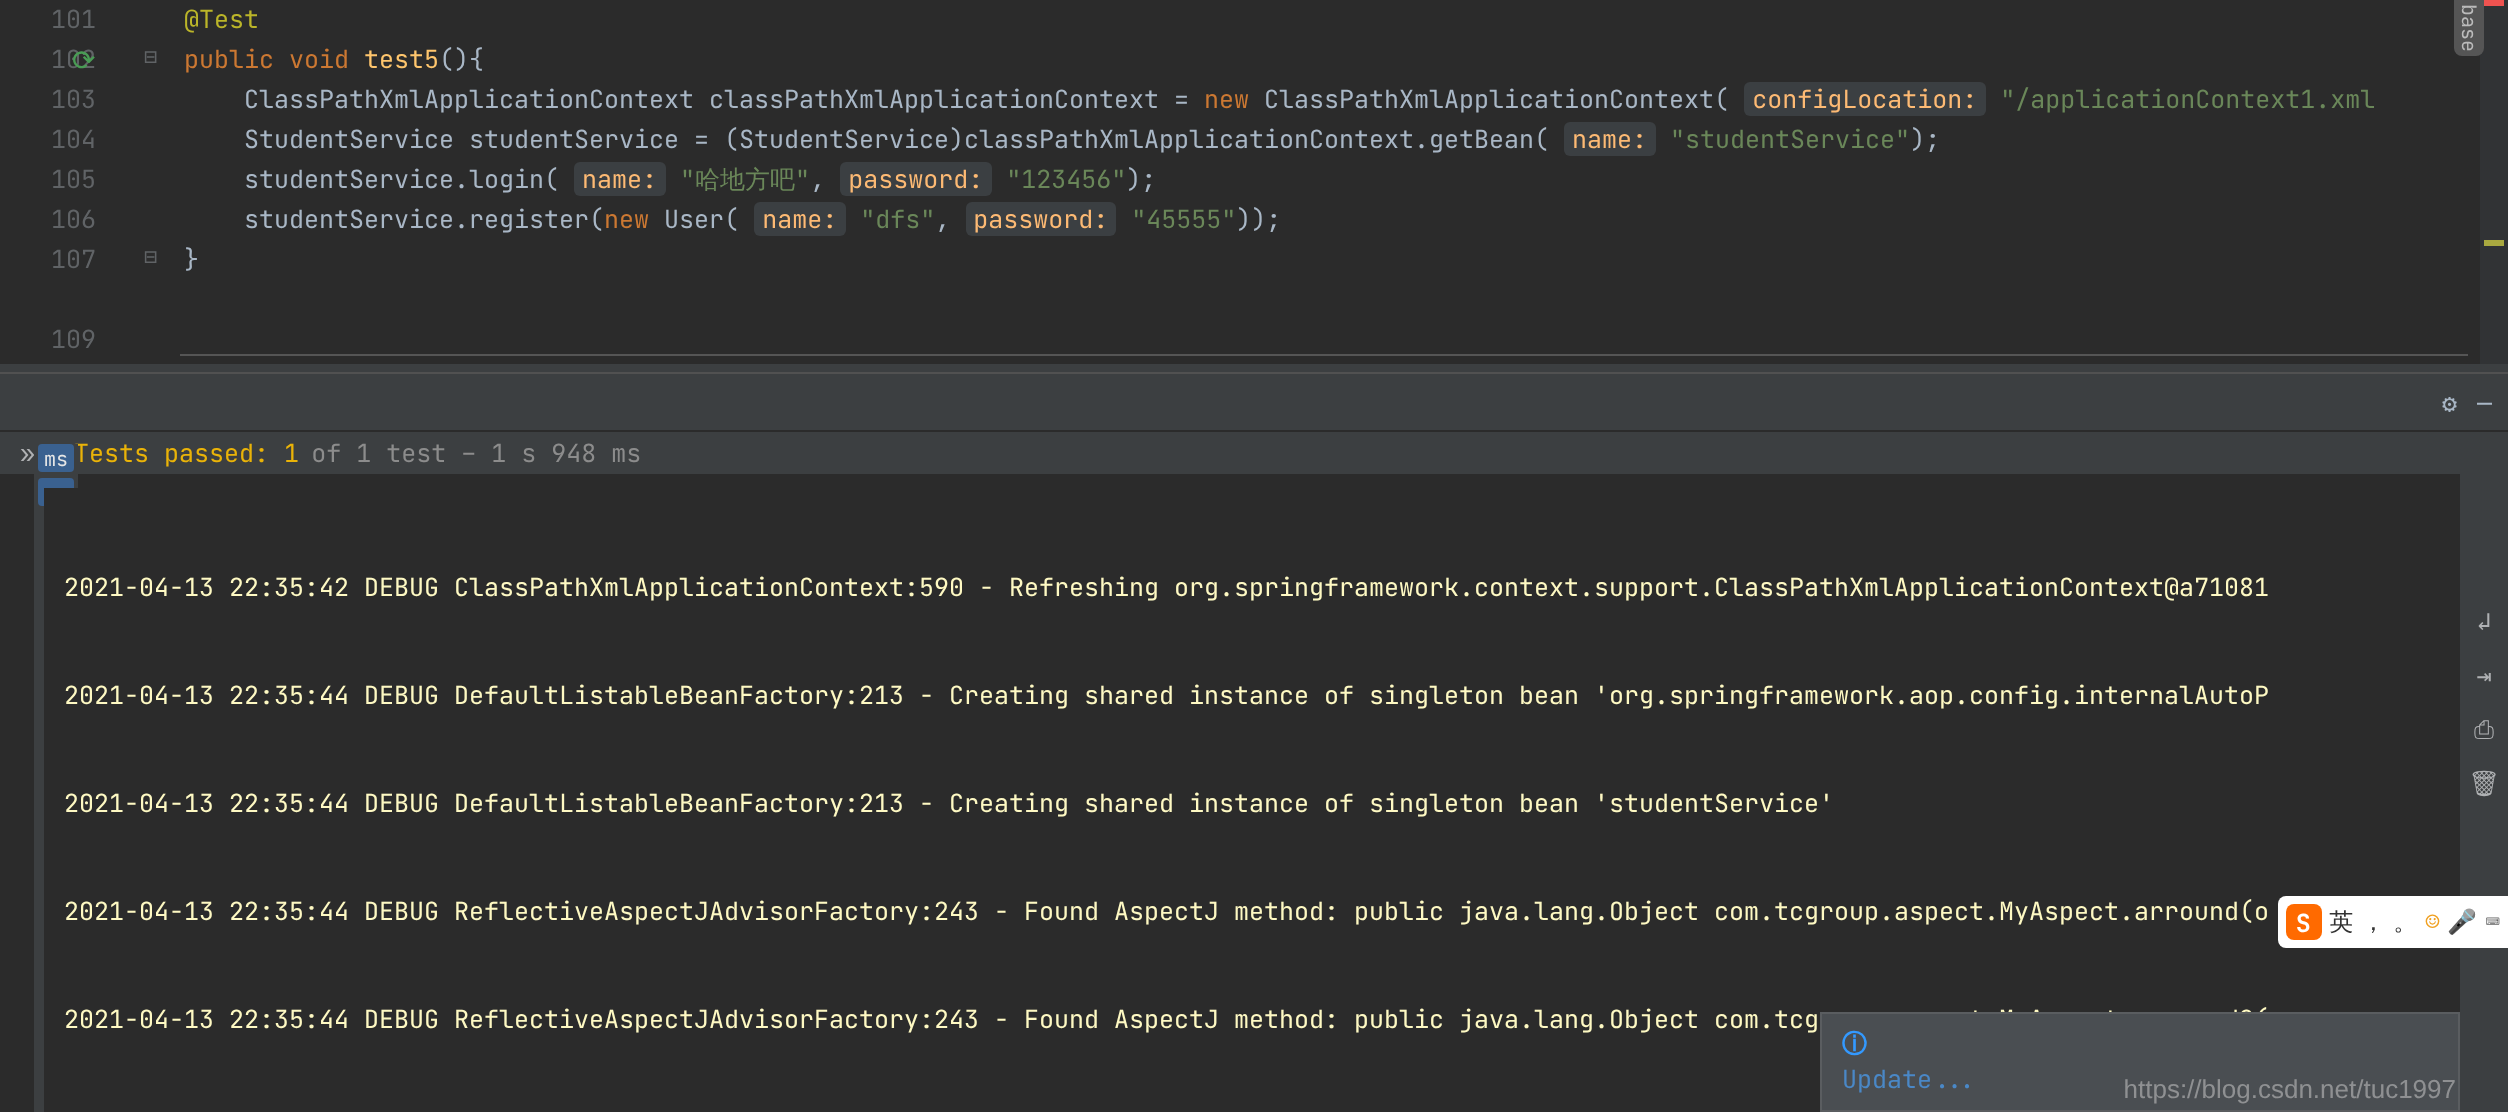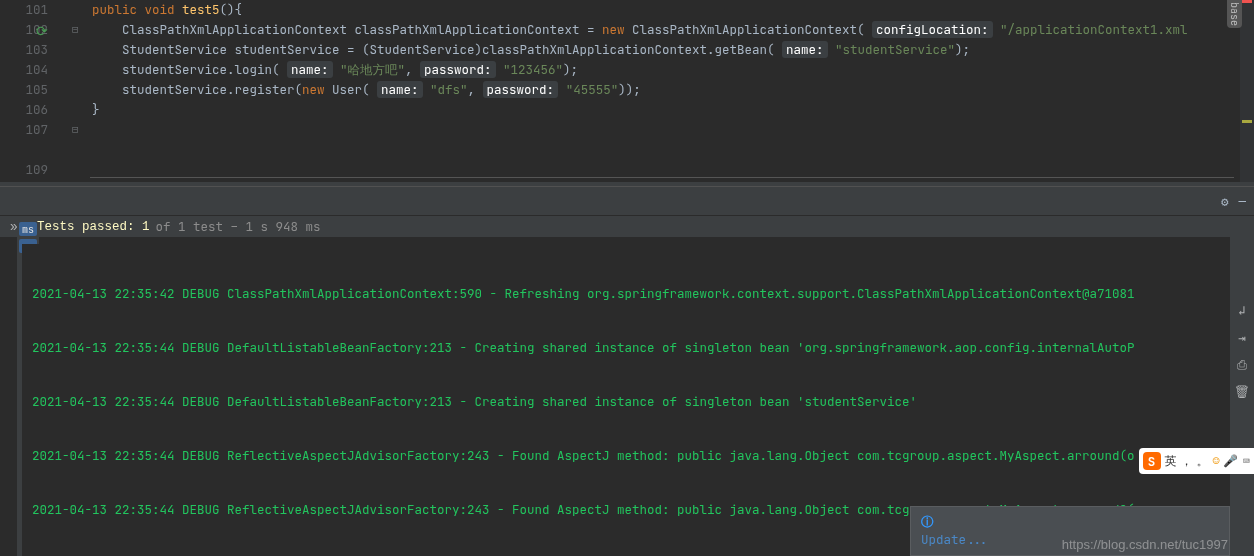--- a/index.html
+++ b/index.html
@@ -43,21 +43,21 @@
   .code {
     flex:1;
     padding-left: 30px;
     overflow:hidden;
   }
   .code .line { height:20px; line-height:20px; white-space: pre; }
   .kw { color:#cc7832;text-align:right; }
   .annot { color:#bbb529; }
   .method { color:#ffc66d; }
   .str { color:#6a8759; }
-  .hint { color:#ffffff; font-style: normal; background:#3b3f42; border-radius:3px; padding:0 4px;}
+  .hint { color:#fdba74; font-style: normal; background:#3b3f42; border-radius:3px; padding:0 4px;}
   .plain { color:#a9b7c6; }
   .sep {
     position:absolute; bottom:4px; left:90px; right:20px;
     border-top:1px solid #555;
   }
   .rightgutter {
     width:14px;
     background:#313335;
   }
   .rightgutter .m1{position:absolute;right:2px;top:0;width:10px;height:3px;background:#ef5350;}
@@ -81,40 +81,40 @@
     border-bottom:1px solid #2b2b2b;
     border-top:1px solid #515151;
   }
   .status {
     height:22px;background:#3c3f41;
     display:flex;align-items:center;gap:6px;
     padding:0 10px;color:#8c8c8c;
     border-bottom:1px solid #2b2b2b;
   }
   .status .ok{color:#499c54;}
-  .status .passedlbl{color:#fef9c3;font-family:Liberation Mono, monospace;}
+  .status .passedlbl{color:#eab308;}
   .leftrail {
     position:absolute;left:0;top:222px;bottom:0;width:22px;
     background:#3c3f41;
     margin-left:17px;
   }
   .leftrail .pill{
     background:#3a6190;color:#e6e6e6;
     font-size:10px;width:18px;height:14px;
     display:flex;align-items:center;justify-content:center;
     border-radius:2px;margin:0 2px 3px 2px;
   }
   .console {
     position:absolute;left:22px;right:24px;top:244px;bottom:0;
     background:#2b2b2b;
     padding:6px 10px;
     white-space: pre;
     overflow:hidden;
   }
-  .console .cl{height:20px;line-height:20px;color:#22c55e;}
+  .console .cl{height:20px;line-height:20px;color:#fef9c3;}
 
   .rightrail{
     position:absolute;right:0;top:222px;bottom:0;width:24px;
     background:#3c3f41;
     display:flex;flex-direction:column;align-items:center;gap:10px;
     padding-top:80px;
     color:#afb1b3;
   }
 
   
@@ -156,20 +156,21 @@
     <div class="ln">106</div>
     <div class="ln">107</div>
     <div class="ln"></div>
     <div class="ln">109</div>
   </div>
   <span class="run-icon">⟳</span>
   <span class="fold" style="top:22px">⊟</span>
   <span class="fold" style="top:122px">⊟</span>
 
   <div class="code">
+    <div class="line"><span class="annot">@Test</span></div>
     <div class="line"><span class="kw">public void </span><span class="method">test5</span><span class="plain">(){</span></div>
     <div class="line">    <span class="plain">ClassPathXmlApplicationContext classPathXmlApplicationContext = </span><span class="kw">new </span><span class="plain">ClassPathXmlApplicationContext( </span><span class="hint">configLocation:</span><span class="str"> "/applicationContext1.xml</span></div>
     <div class="line">    <span class="plain">StudentService studentService = (StudentService)classPathXmlApplicationContext.getBean( </span><span class="hint">name:</span><span class="str"> "studentService"</span><span class="plain">);</span></div>
     <div class="line">    <span class="plain">studentService.login( </span><span class="hint">name:</span><span class="str"> "哈地方吧"</span><span class="plain">, </span><span class="hint">password:</span><span class="str"> "123456"</span><span class="plain">);</span></div>
     <div class="line">    <span class="plain">studentService.register(</span><span class="kw">new </span><span class="plain">User( </span><span class="hint">name:</span><span class="str"> "dfs"</span><span class="plain">, </span><span class="hint">password:</span><span class="str"> "45555"</span><span class="plain">));</span></div>
     <div class="line"><span class="plain">}</span></div>
   </div>
   <div class="rightgutter">
     <div class="m1"></div>
       <div class="m2"></div>

